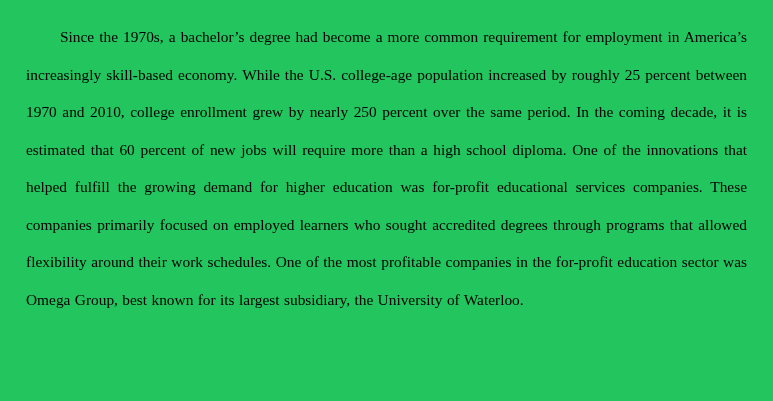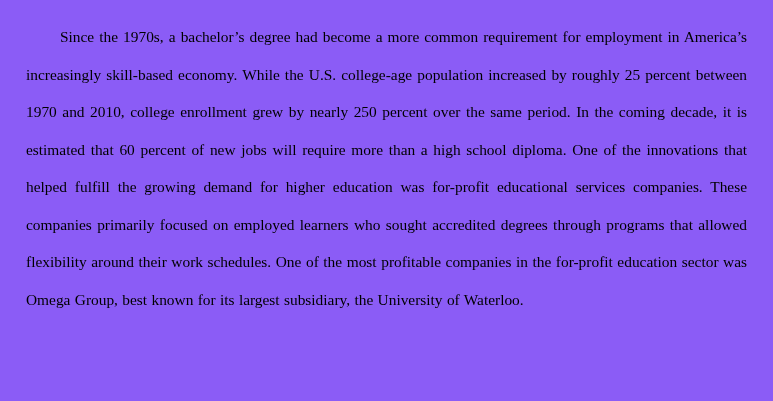--- a/index.html
+++ b/index.html
@@ -12,21 +12,21 @@
     height: 401px;
     overflow: hidden;
     font-family: "Liberation Serif", "DejaVu Serif", serif;
     color: #000000;
   }
   .page {
     box-sizing: border-box;
     width: 773px;
     height: 401px;
     padding: 18px 26px 0 26px;
-    background: #8b5cf6;
+    background: #22c55e;
   }
   .body-paragraph {
     margin: 0;
     font-size: 15.4px;
     line-height: 37.5px;
     text-align: justify;
     text-justify: inter-word;
     text-indent: 34px;
     word-spacing: 0.5px;
     color: #000000;

